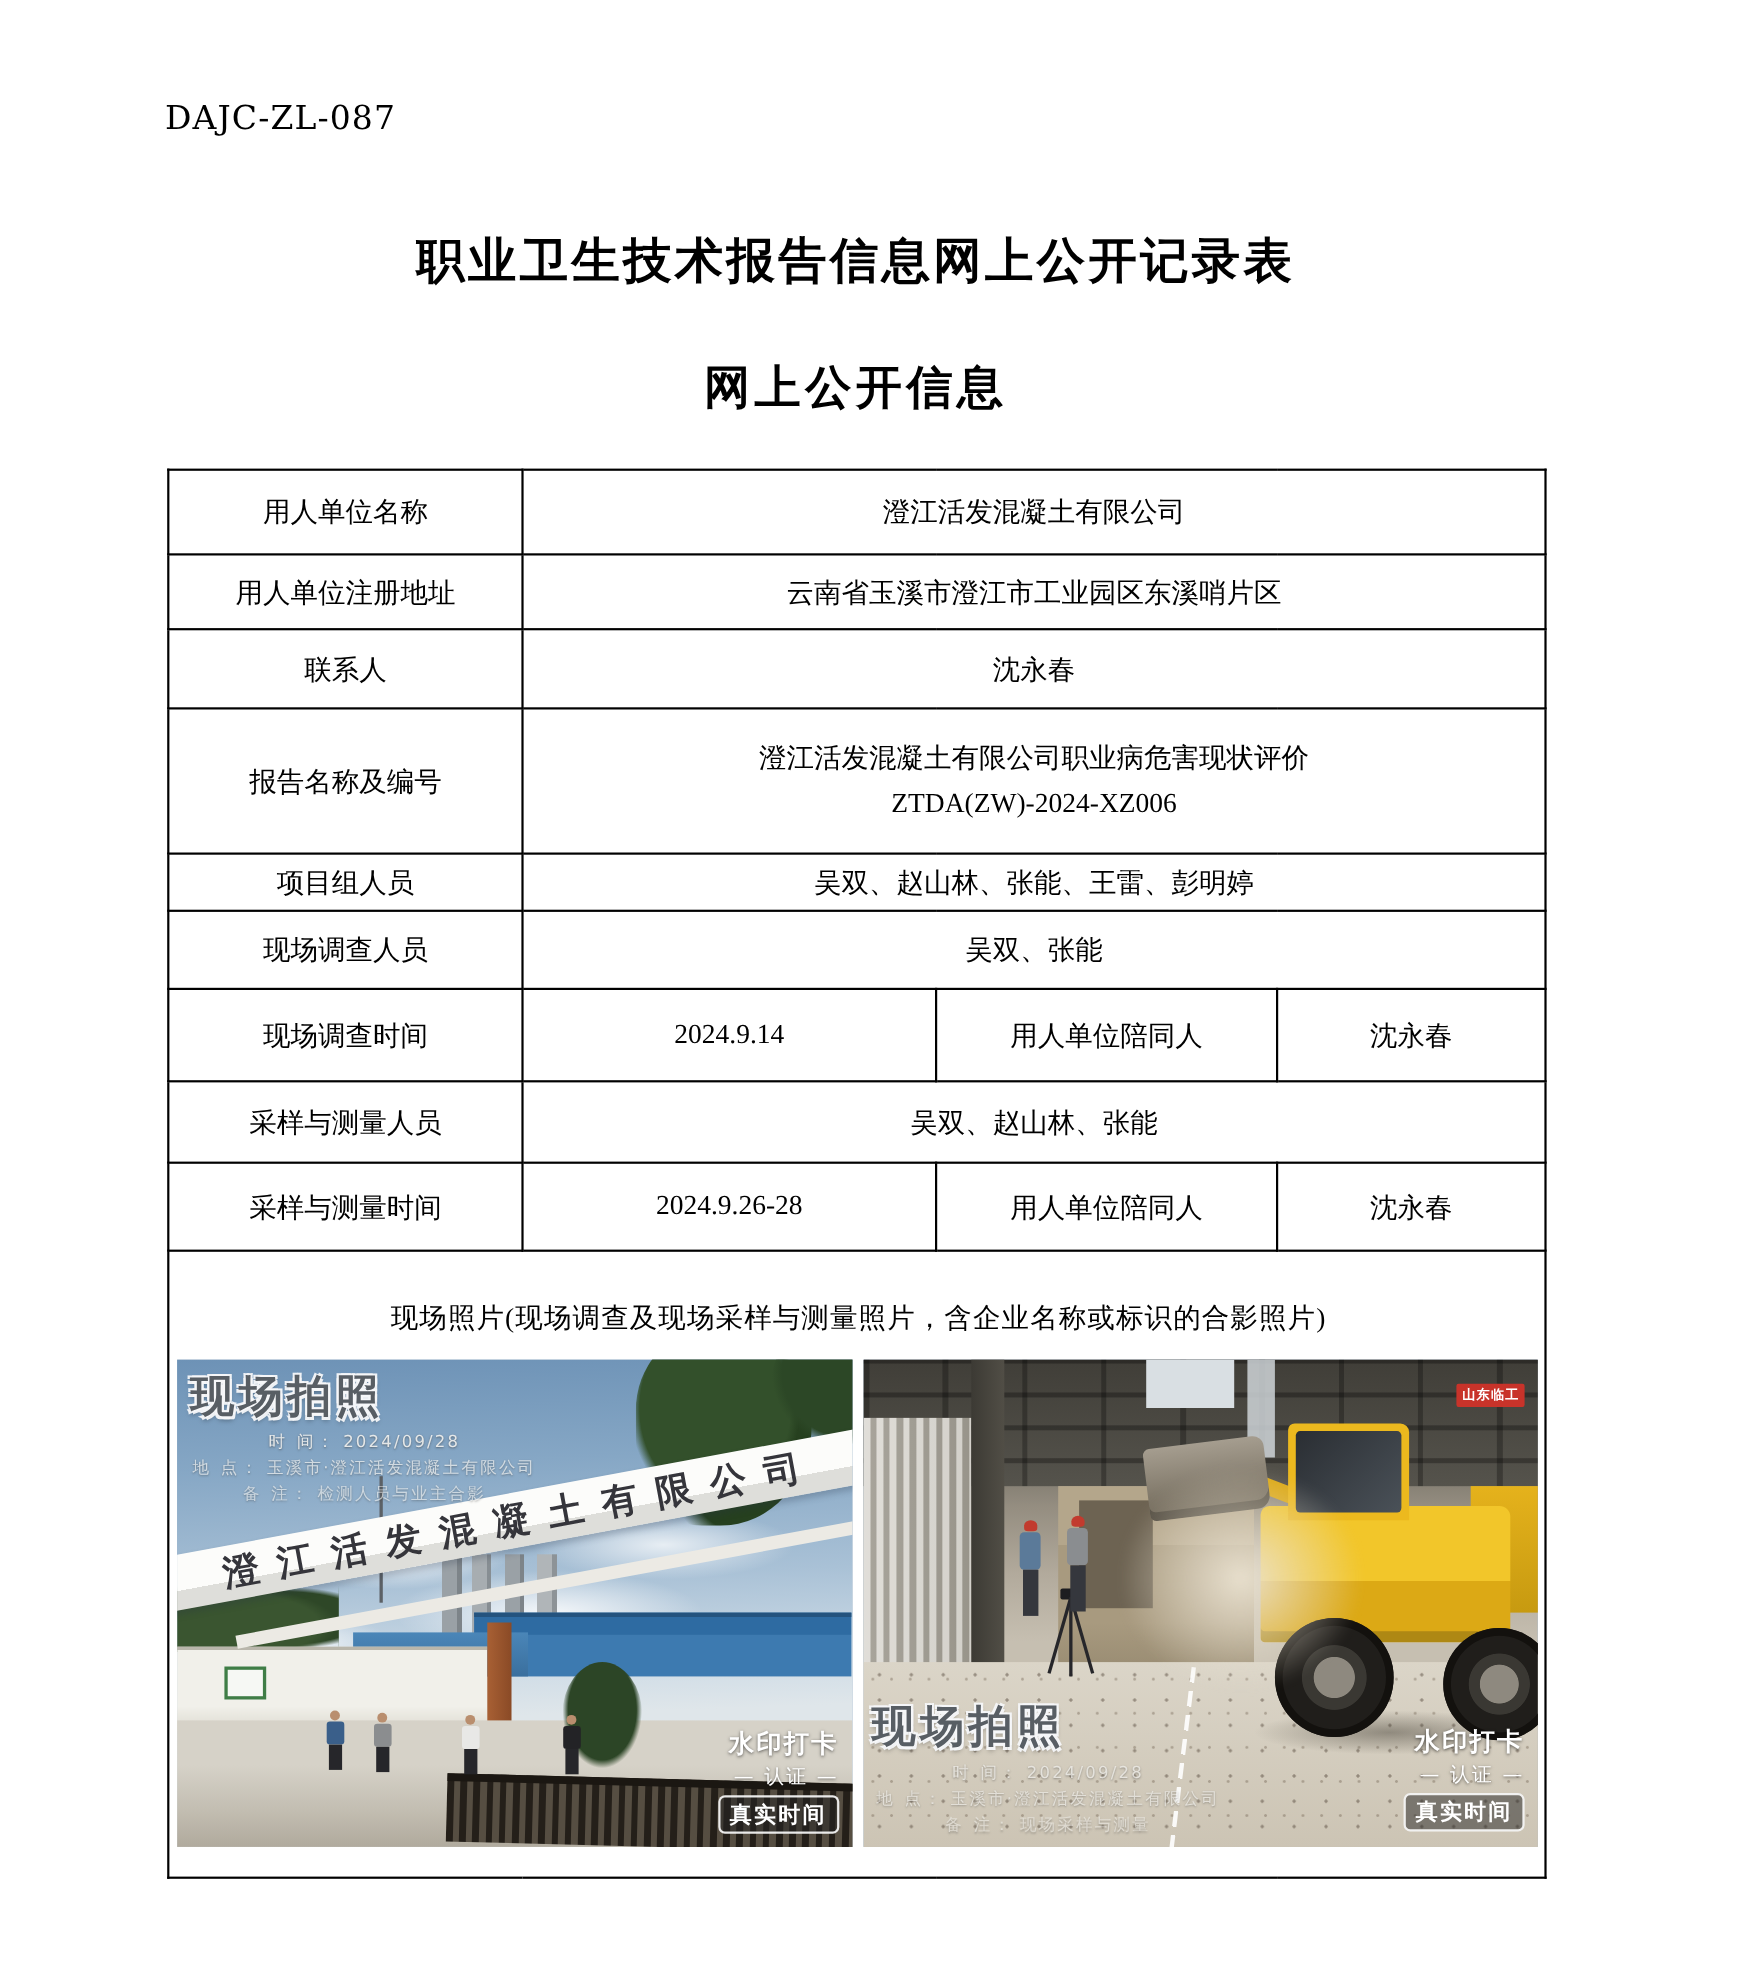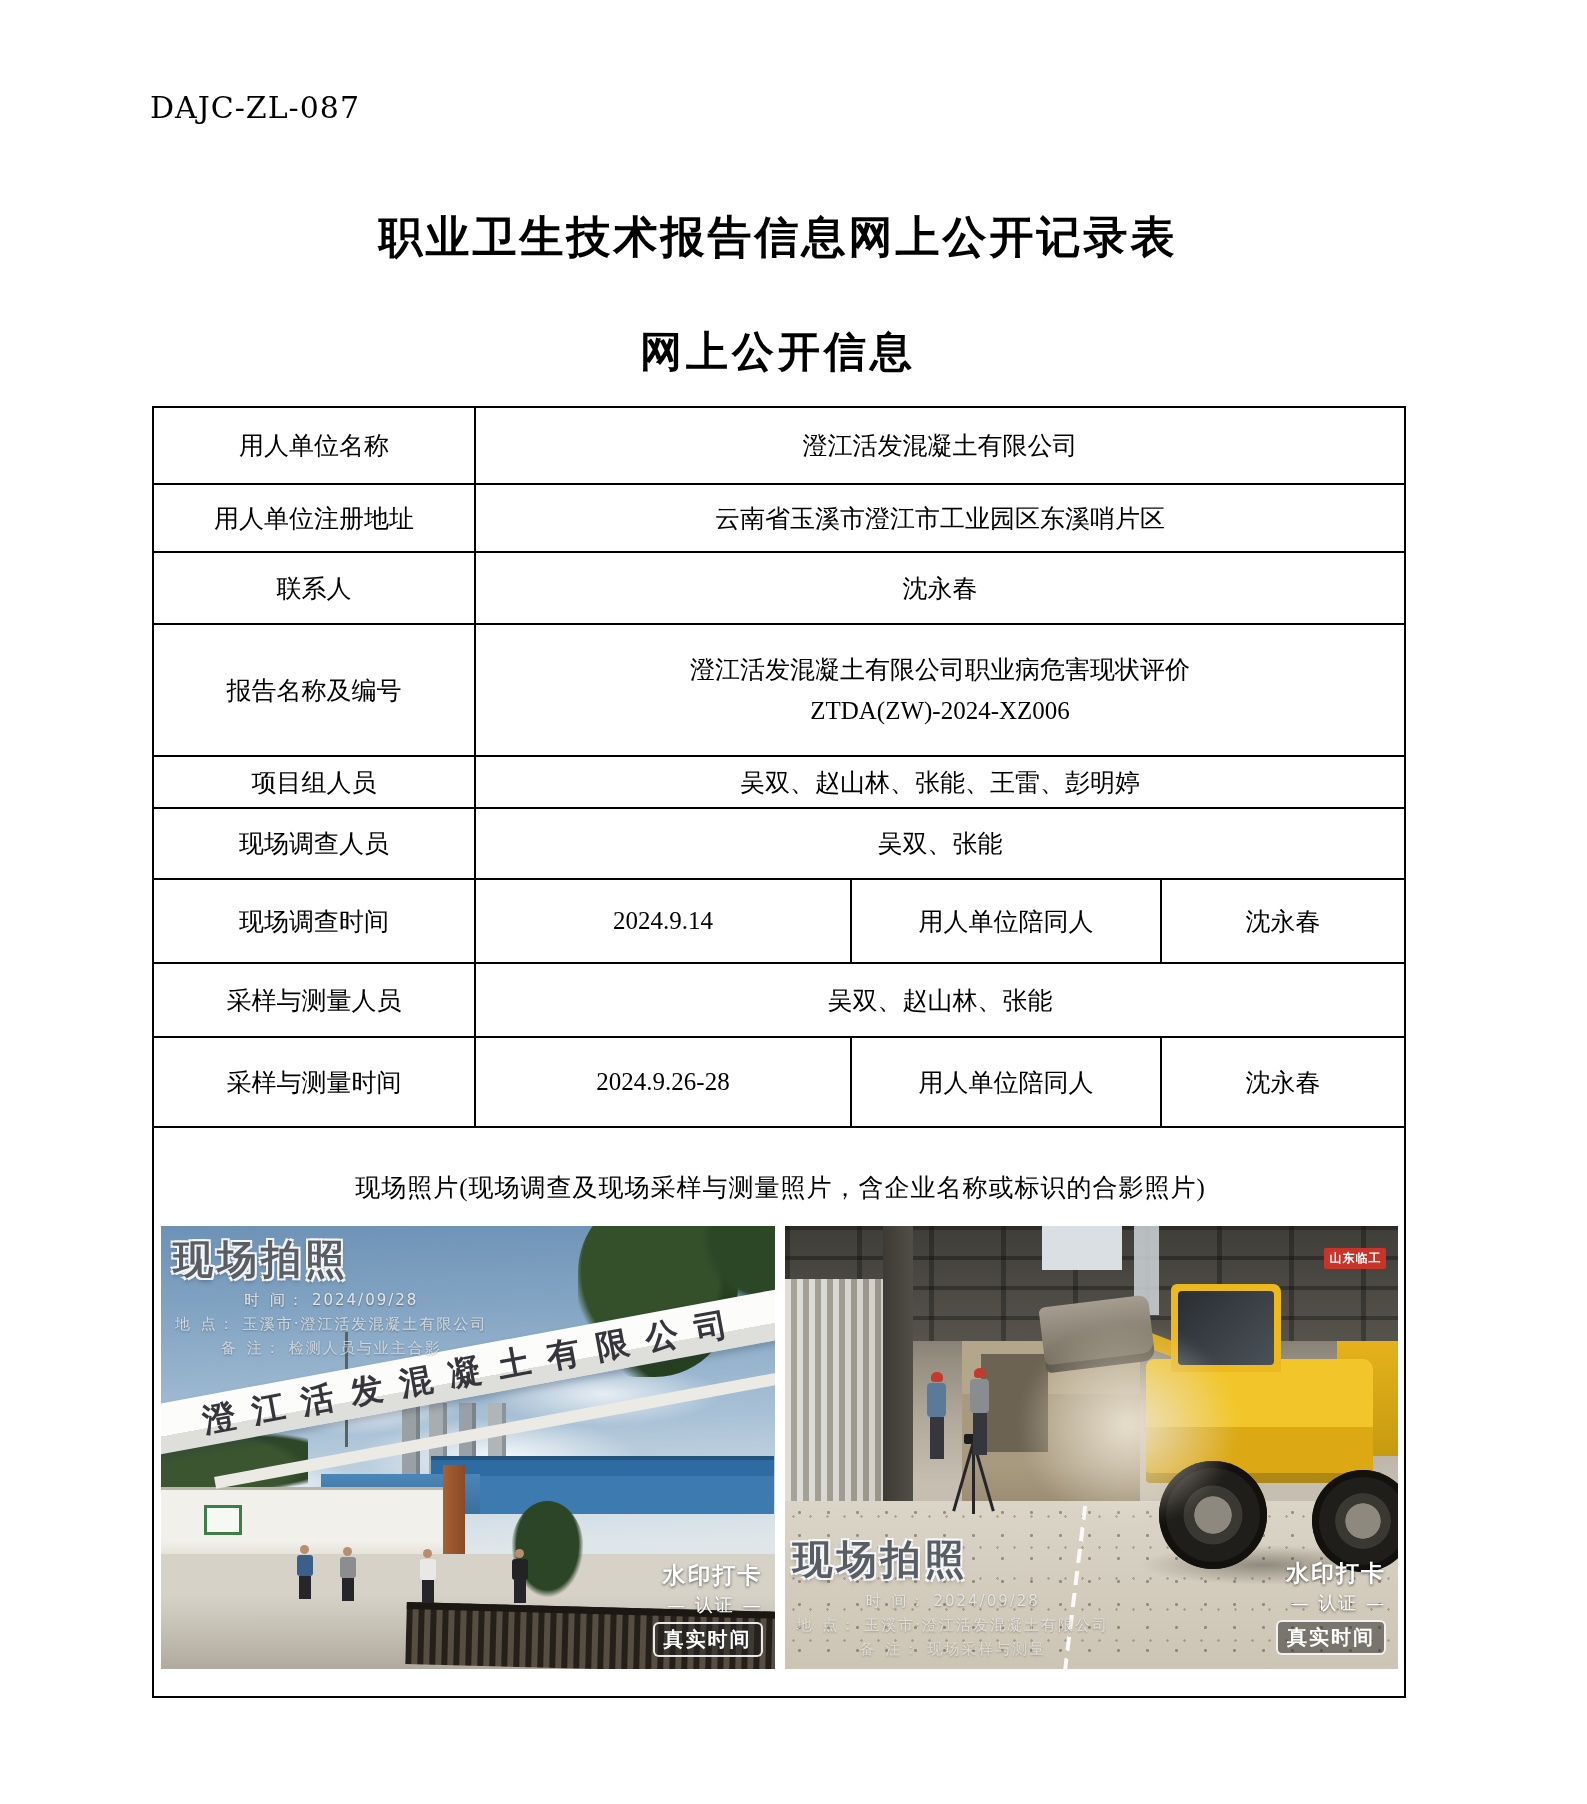--- a/index.html
+++ b/index.html
@@ -20,21 +20,21 @@
   }
   .doc-title {
     position:absolute; left:152px; top:208px; width:1252px;
     text-align:center; font-size:44px; font-weight:bold; letter-spacing:3px;
   }
   .doc-subtitle {
     position:absolute; left:152px; top:324px; width:1252px;
     text-align:center; font-size:42px; font-weight:bold; letter-spacing:4px;
   }
   table.main {
-    position:absolute; left:152px; top:406px; width:1252px;
+    position:absolute; left:152px; top:426px; width:1252px;
     border-collapse:collapse; table-layout:fixed;
   }
   table.main td {
     border:2px solid #000;
     text-align:center; vertical-align:middle;
     font-size:25px; padding:2px 6px;
   }
   .rpt-line { line-height:41px; }
   td.photos-cell { padding:0; text-align:left; vertical-align:top; }
   .photos-caption { margin:16px 2px 0 5px; font-size:25px; letter-spacing:1px; }
@@ -233,21 +233,21 @@
     <tr style="height:84px">
       <td>现场调查时间</td>
       <td>2024.9.14</td>
       <td>用人单位陪同人</td>
       <td>沈永春</td>
     </tr>
     <tr style="height:74px">
       <td>采样与测量人员</td>
       <td colspan="3">吴双、赵山林、张能</td>
     </tr>
-    <tr style="height:90px">
+    <tr style="height:80px">
       <td>采样与测量时间</td>
       <td>2024.9.26-28</td>
       <td>用人单位陪同人</td>
       <td>沈永春</td>
     </tr>
     <tr style="height:570px">
       <td colspan="4" class="photos-cell">
         <div class="photos-caption">现场照片(现场调查及现场采样与测量照片，含企业名称或标识的合影照片)</div>
         <div class="photos-row">
 

